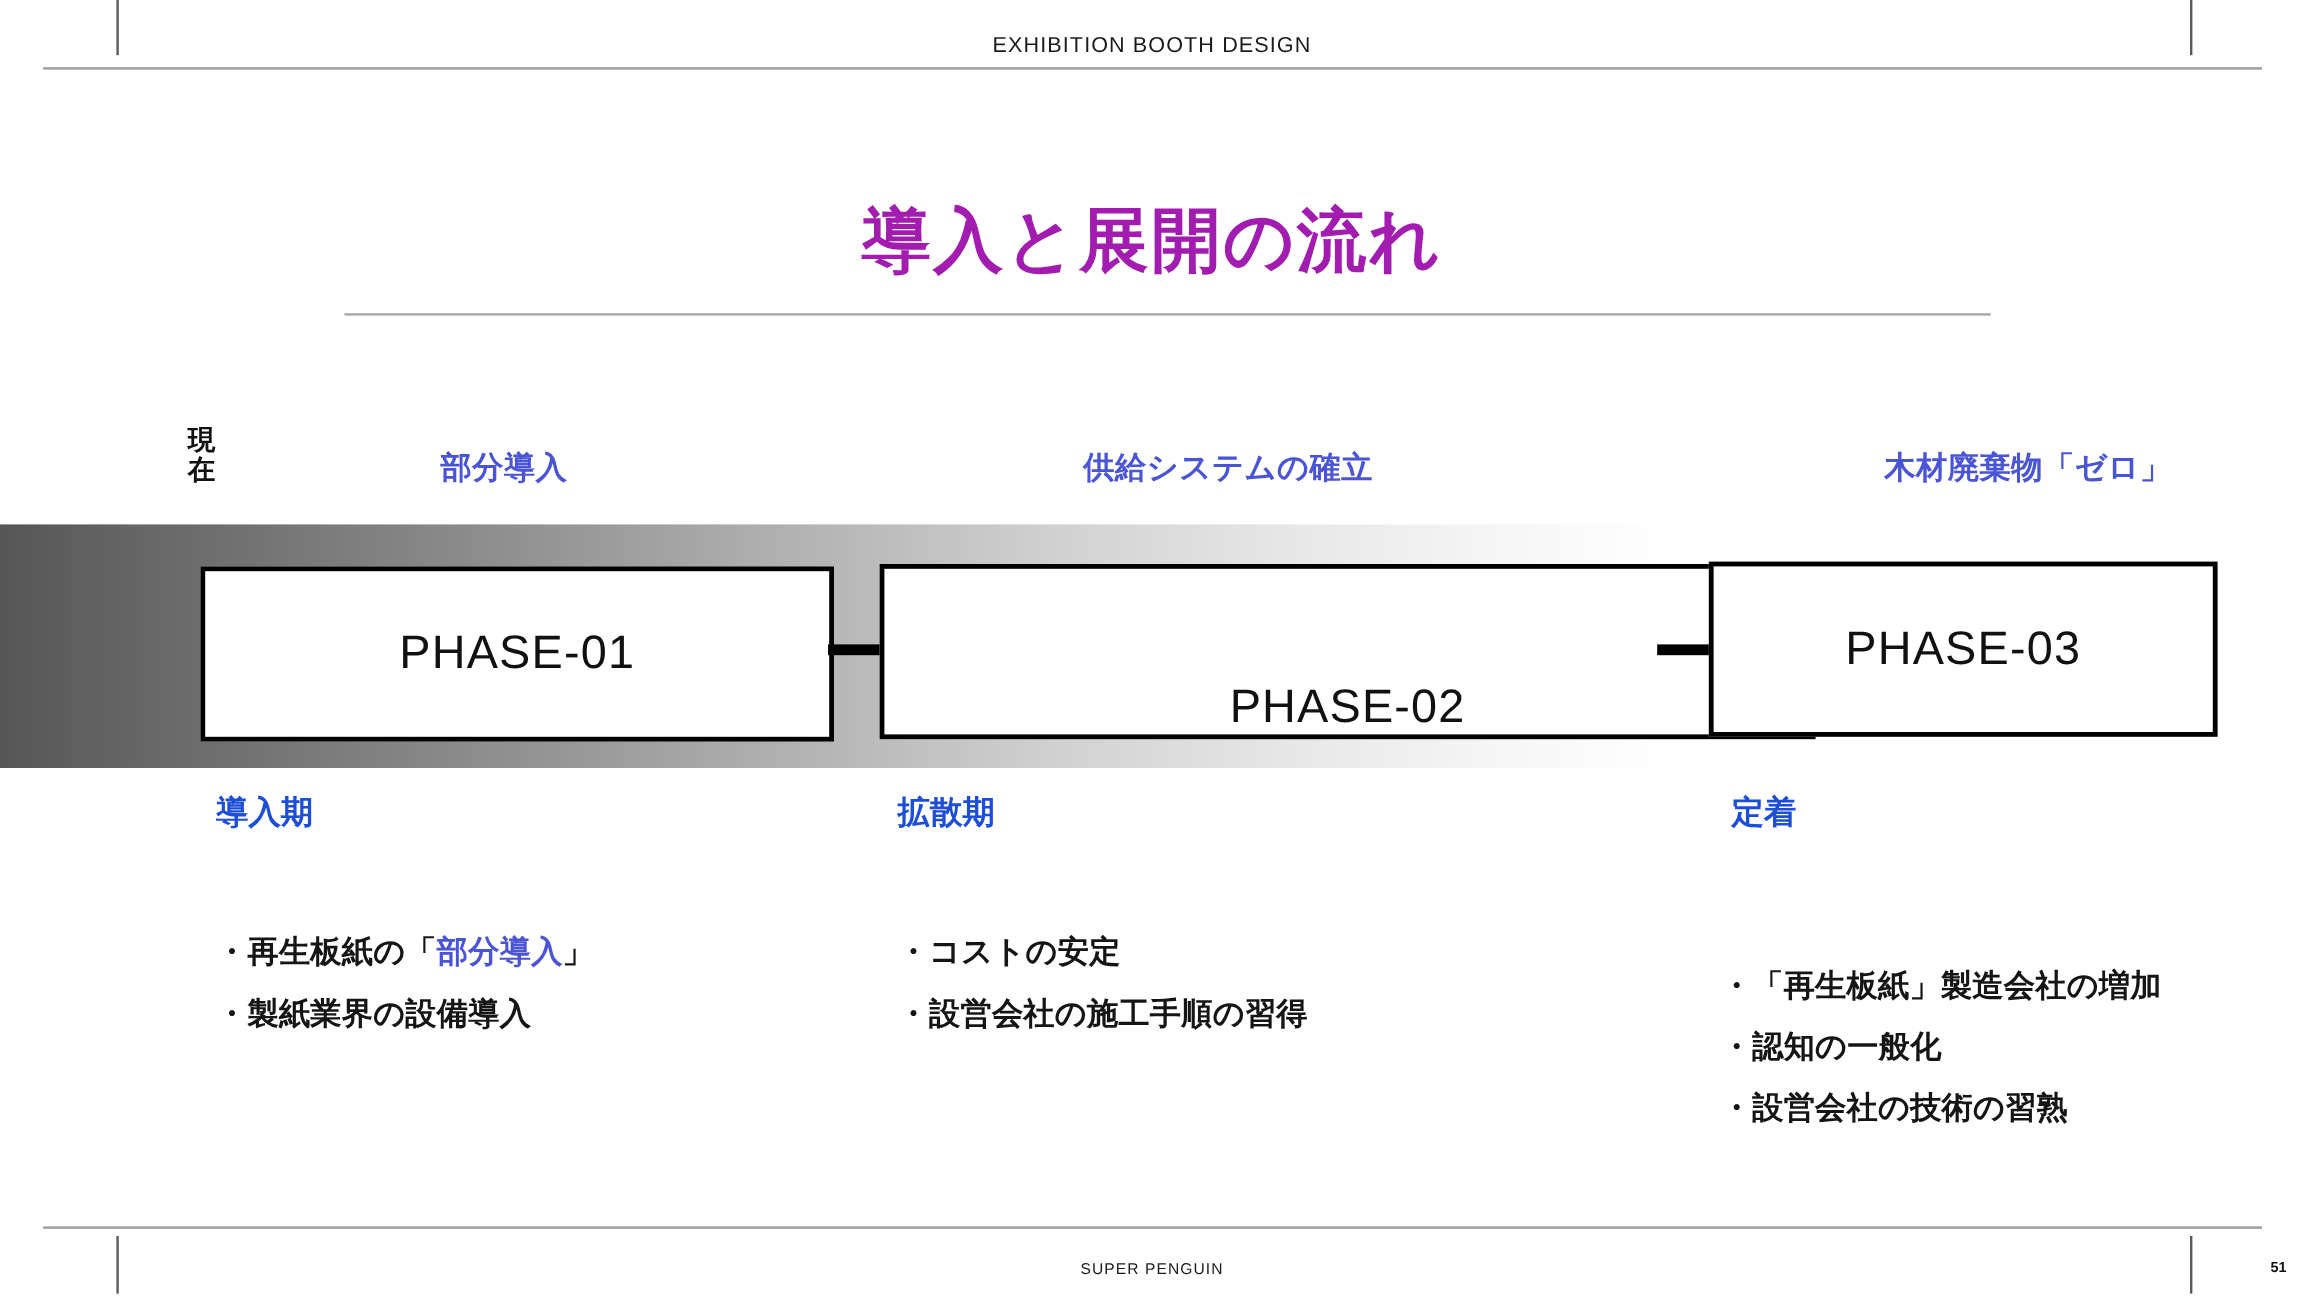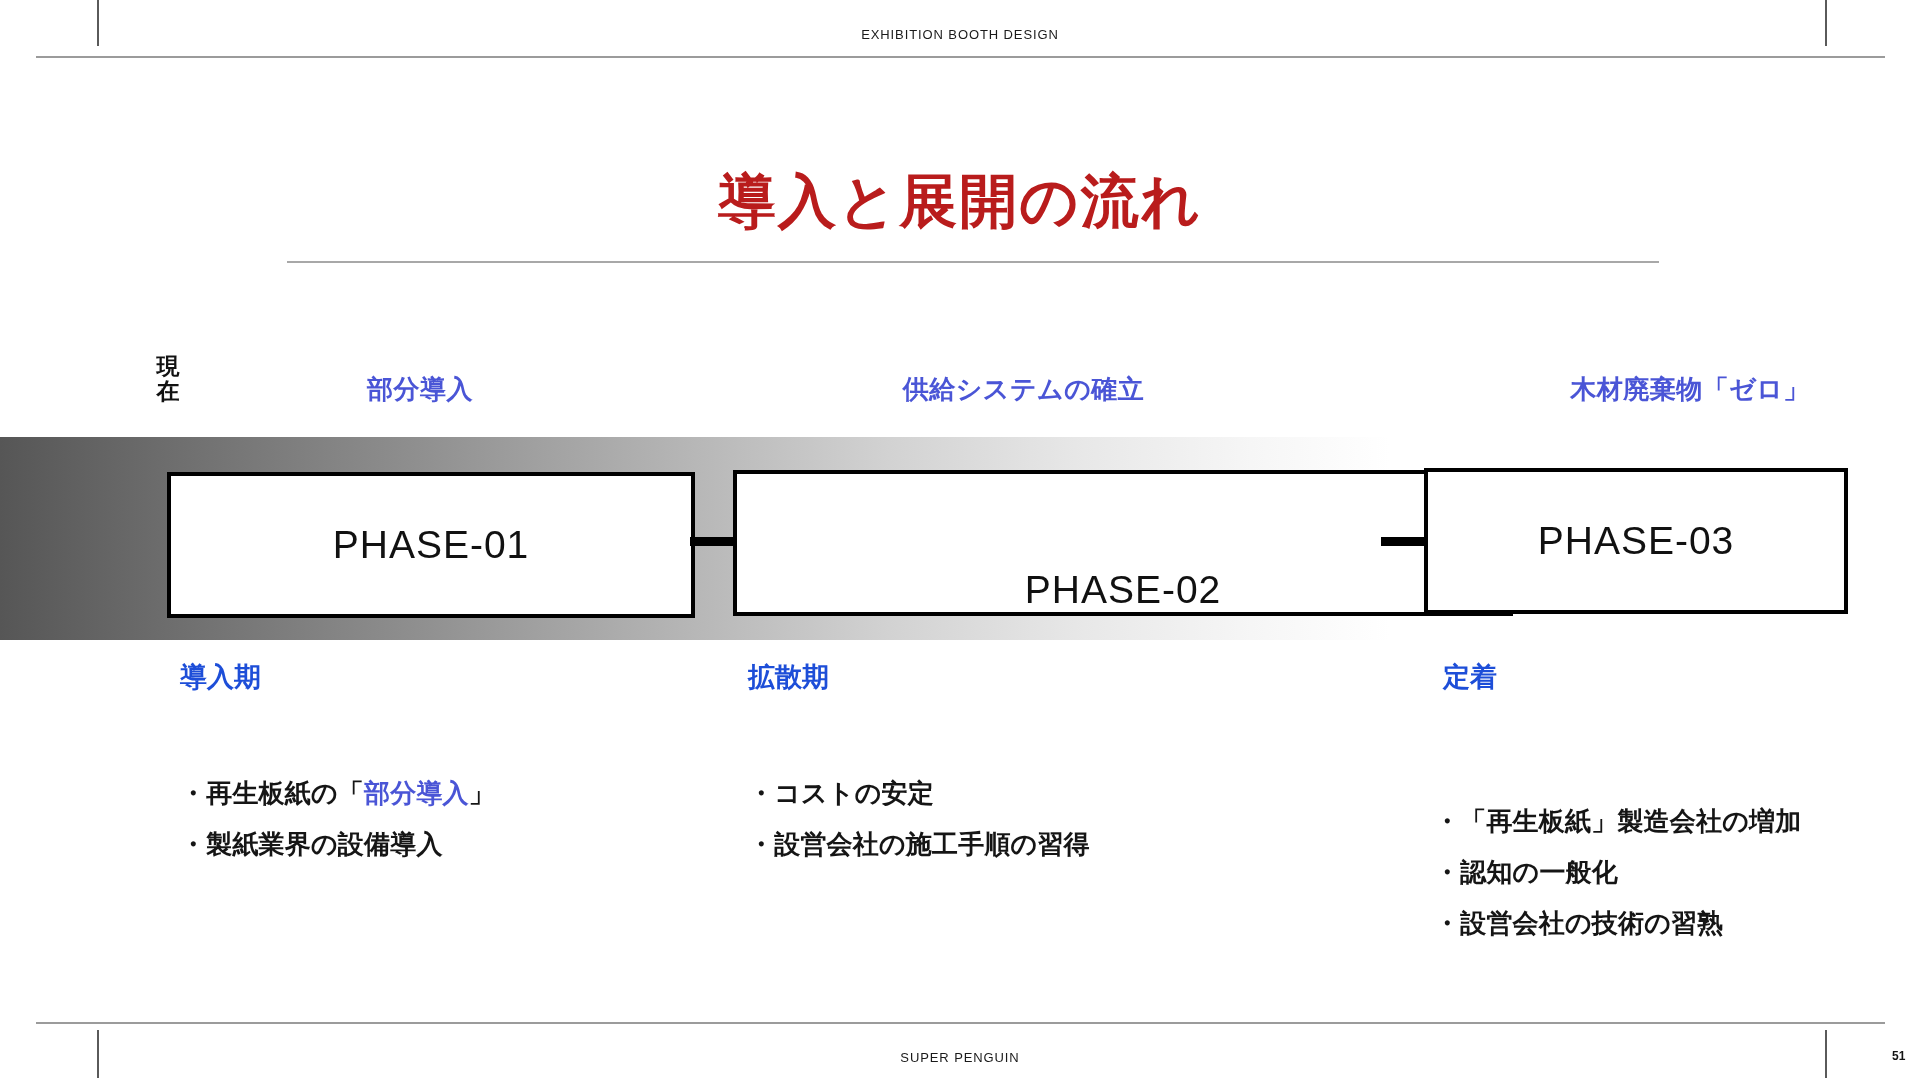--- a/index.html
+++ b/index.html
@@ -18,29 +18,29 @@
   
   .tick-top-left  { position:absolute; left:97px;  top:0px;  width:2px; height:46px; background:#5a5a5a; }
   .tick-top-right { position:absolute; left:1825px;top:0px;  width:2px; height:46px; background:#5a5a5a; }
   .rule-top {
     position:absolute; left:36px; top:56px; width:1849px; height:2px;
     background:#9b9b9b;
   }
   .header-label {
     position:absolute; left:0; top:27px; width:1920px;
     text-align:center;
-    font-size:13px; letter-spacing:0.9px; color:#1a1a1a;
+    font-size:18px; letter-spacing:0.9px; color:#1a1a1a;
     font-weight:400;
   }
 
   
   .slide-title {
     position:absolute; left:0; top:168px; width:1920px;
     text-align:center;
-    font-size:58px; font-weight:700; color:#b91c1c;
+    font-size:58px; font-weight:700; color:#a21caf;
     letter-spacing:2px;
     line-height:1.15;
   }
   .title-rule {
     position:absolute; left:287px; top:261px; width:1372px; height:2px;
     background:#a8a8a8;
   }
 
   
   .now-label {

